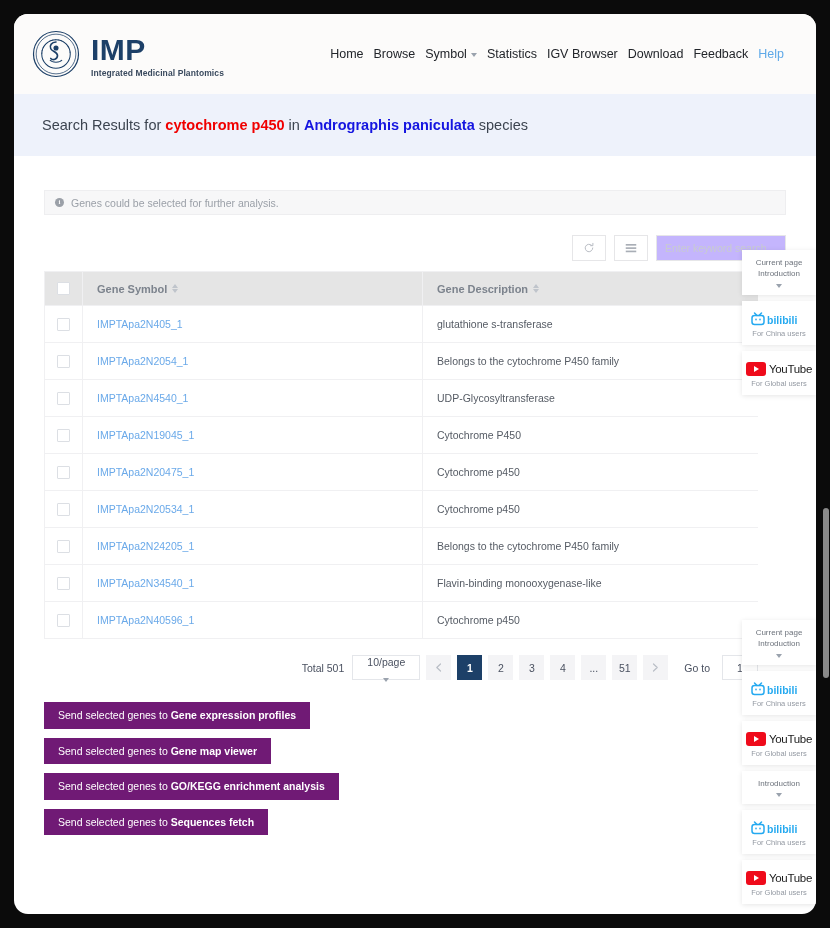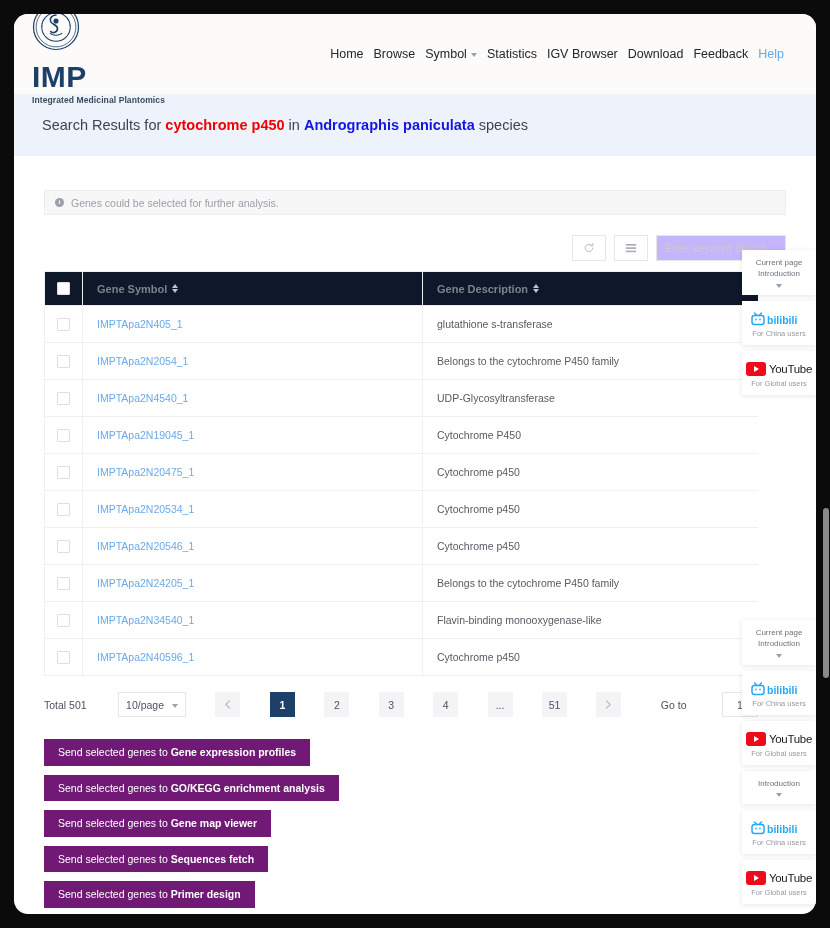--- a/index.html
+++ b/index.html
@@ -25,21 +25,21 @@
   }
 
   
   .site-header {
     height: 80px;
     background: #fcfbfa;
     display: flex; align-items: center;
     padding: 0 22px 0 18px;
     position: relative;
   }
-  .brand { display: flex; align-items: flex-start; gap: 11px; flex-direction: column; }
+  .brand { display: flex; align-items: flex-end; gap: 11px; }
   .seal { width: 48px; height: 48px; flex: 0 0 48px; }
   .brand-text { display: flex; flex-direction: column; justify-content: center; }
   .brand-title {
     font-size: 30px; font-weight: bold; color: #1d4068;
     letter-spacing: 0.5px; line-height: 1; font-family: "Liberation Sans", sans-serif;
   }
   .brand-sub {
     font-size: 8.5px; color: #3a4a5e; letter-spacing: .1px;
     margin-top: 3px; font-weight: bold;
   }
@@ -108,21 +108,21 @@
   .table-wrap { margin-top: 10px; width: 714px; overflow: hidden; }
   table.data { border-collapse: collapse; width: 714px; table-layout: fixed; }
   table.data th, table.data td {
     border: 1px solid #f0f0f2;
     padding: 0 14px;
     text-align: left;
     vertical-align: middle;
   }
   table.data thead th {
     height: 34px; font-size: 11px; font-weight: bold; color: #7c838d;
-    background: #0f172a;
+    background: #e5e5e5;
   }
   table.data tbody td { height: 37px; font-size: 10.5px; color: #555b64; }
   .col-check { width: 38px; padding: 0 !important; text-align: center !important; }
   .col-sym   { width: 340px; }
   .col-desc  { width: 336px; }
   .gene-link { color: #6aa9e9; cursor: pointer; font-size: 10.5px; }
   .chk {
     width: 13px; height: 13px; border: 1px solid #dcdfe4;
     background: #fff; display: inline-block; border-radius: 1px;
     cursor: pointer; vertical-align: middle;
@@ -132,28 +132,28 @@
   .sorter i {
     display: block; width: 0; height: 0;
     border-left: 3px solid transparent; border-right: 3px solid transparent;
   }
   .sorter i.up { border-bottom: 4px solid #bfc4cb; }
   .sorter i.dn { border-top: 4px solid #bfc4cb; }
 
   
   .pager {
     margin-top: 16px; width: 714px;
-    display: flex; align-items: center; justify-content: space-between; gap: 24px;
+    display: flex; align-items: center; justify-content: flex-end; gap: 6px;
     font-size: 10.5px; color: #4a5160;
   }
   .pg-total { color: #4a5160; margin-right: 2px; }
   .pg-size {
     height: 25px; min-width: 68px; border: 1px solid #e4e6ea; background: #fff;
     display: flex; align-items: center; justify-content: space-between;
-    padding: 0 7px; gap: 8px; cursor: pointer; color: #4a5160;
+    padding: 0 7px; gap: 8px; cursor: pointer; color: #4a5160; flex-direction: column;
   }
   .pg-btn {
     min-width: 25px; height: 25px; background: #f4f4f6;
     display: flex; align-items: center; justify-content: center;
     color: #4a5160; cursor: pointer; padding: 0 5px;
   }
   .pg-btn.active { background: #1d4068; color: #fff; font-weight: bold; }
   .pg-btn.arrow { color: #b9bec6; }
   .pg-goto { margin-left: 10px; color: #4a5160; }
   .pg-goto-input {
@@ -350,25 +350,20 @@
               <td class="col-sym"><span class="gene-link">IMPTApa2N20475_1</span></td>
               <td class="col-desc">Cytochrome p450</td>
             </tr>
             <tr>
               <td class="col-check"><span class="chk"></span></td>
               <td class="col-sym"><span class="gene-link">IMPTApa2N20534_1</span></td>
               <td class="col-desc">Cytochrome p450</td>
             </tr>
             <tr>
               <td class="col-check"><span class="chk"></span></td>
-              <td class="col-sym"><span class="gene-link">IMPTApa2N20546_1</span></td>
-              <td class="col-desc">Cytochrome p450</td>
-            </tr>
-            <tr>
-              <td class="col-check"><span class="chk"></span></td>
               <td class="col-sym"><span class="gene-link">IMPTApa2N24205_1</span></td>
               <td class="col-desc">Belongs to the cytochrome P450 family</td>
             </tr>
             <tr>
               <td class="col-check"><span class="chk"></span></td>
               <td class="col-sym"><span class="gene-link">IMPTApa2N34540_1</span></td>
               <td class="col-desc">Flavin-binding monooxygenase-like</td>
             </tr>
             <tr>
               <td class="col-check"><span class="chk"></span></td>
@@ -400,24 +395,23 @@
           <svg width="7" height="9" viewBox="0 0 7 9">
             <path d="M1.5 1 L5.2 4.5 L1.5 8" fill="none" stroke="#b9bec6" stroke-width="1.2" stroke-linecap="round" stroke-linejoin="round"></path>
           </svg>
         </div>
         <span class="pg-goto">Go to</span>
         <input class="pg-goto-input" type="text" value="1" style="">
       </div>
 
       <div class="actions">
         <div class="action-btn"><span>Send selected genes to </span><b>Gene expression profiles</b></div>
+        <div class="action-btn"><span>Send selected genes to </span><b>Gene map viewer</b></div>
         <div class="action-btn"><span>Send selected genes to </span><b>GO/KEGG enrichment analysis</b></div>
-        <div class="action-btn"><span>Send selected genes to </span><b>Gene map viewer</b></div>
         <div class="action-btn"><span>Send selected genes to </span><b>Sequences fetch</b></div>
-        <div class="action-btn"><span>Send selected genes to </span><b>Primer design</b></div>
 
       </div>
     </div>
 
     <div class="side-rail">
       <div class="rail-card">
         <div class="rail-title">Current page</div>
         <div class="rail-title">Introduction</div>
         <span class="rail-caret"></span>
       </div>

